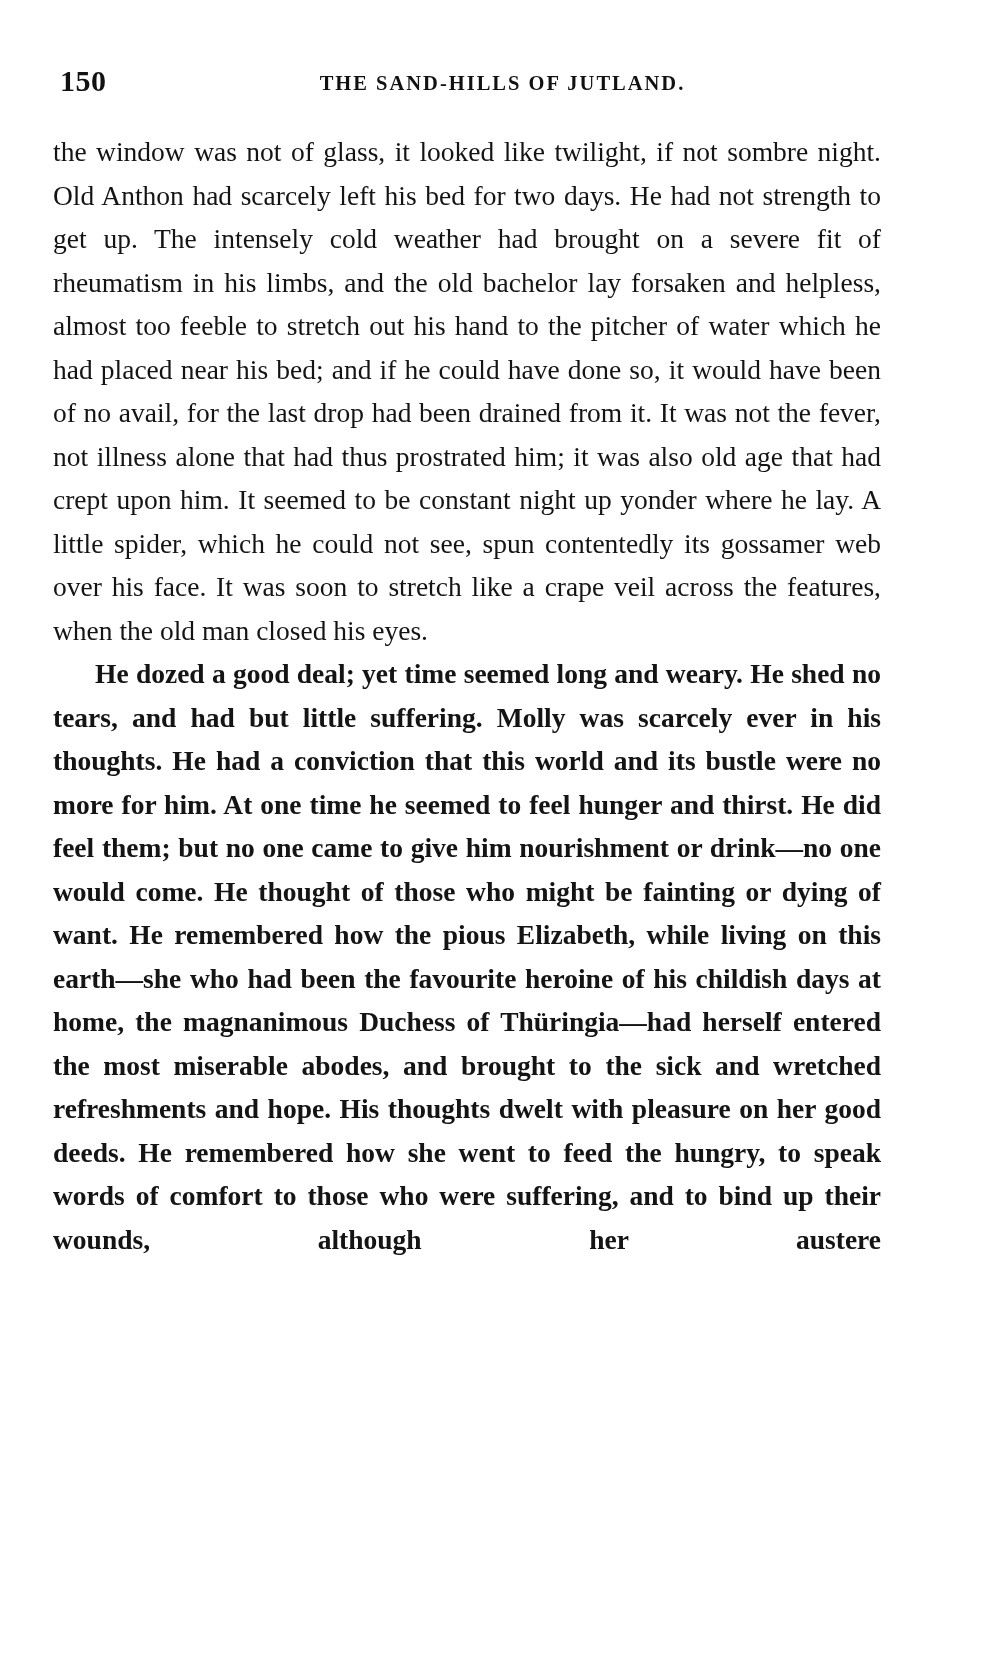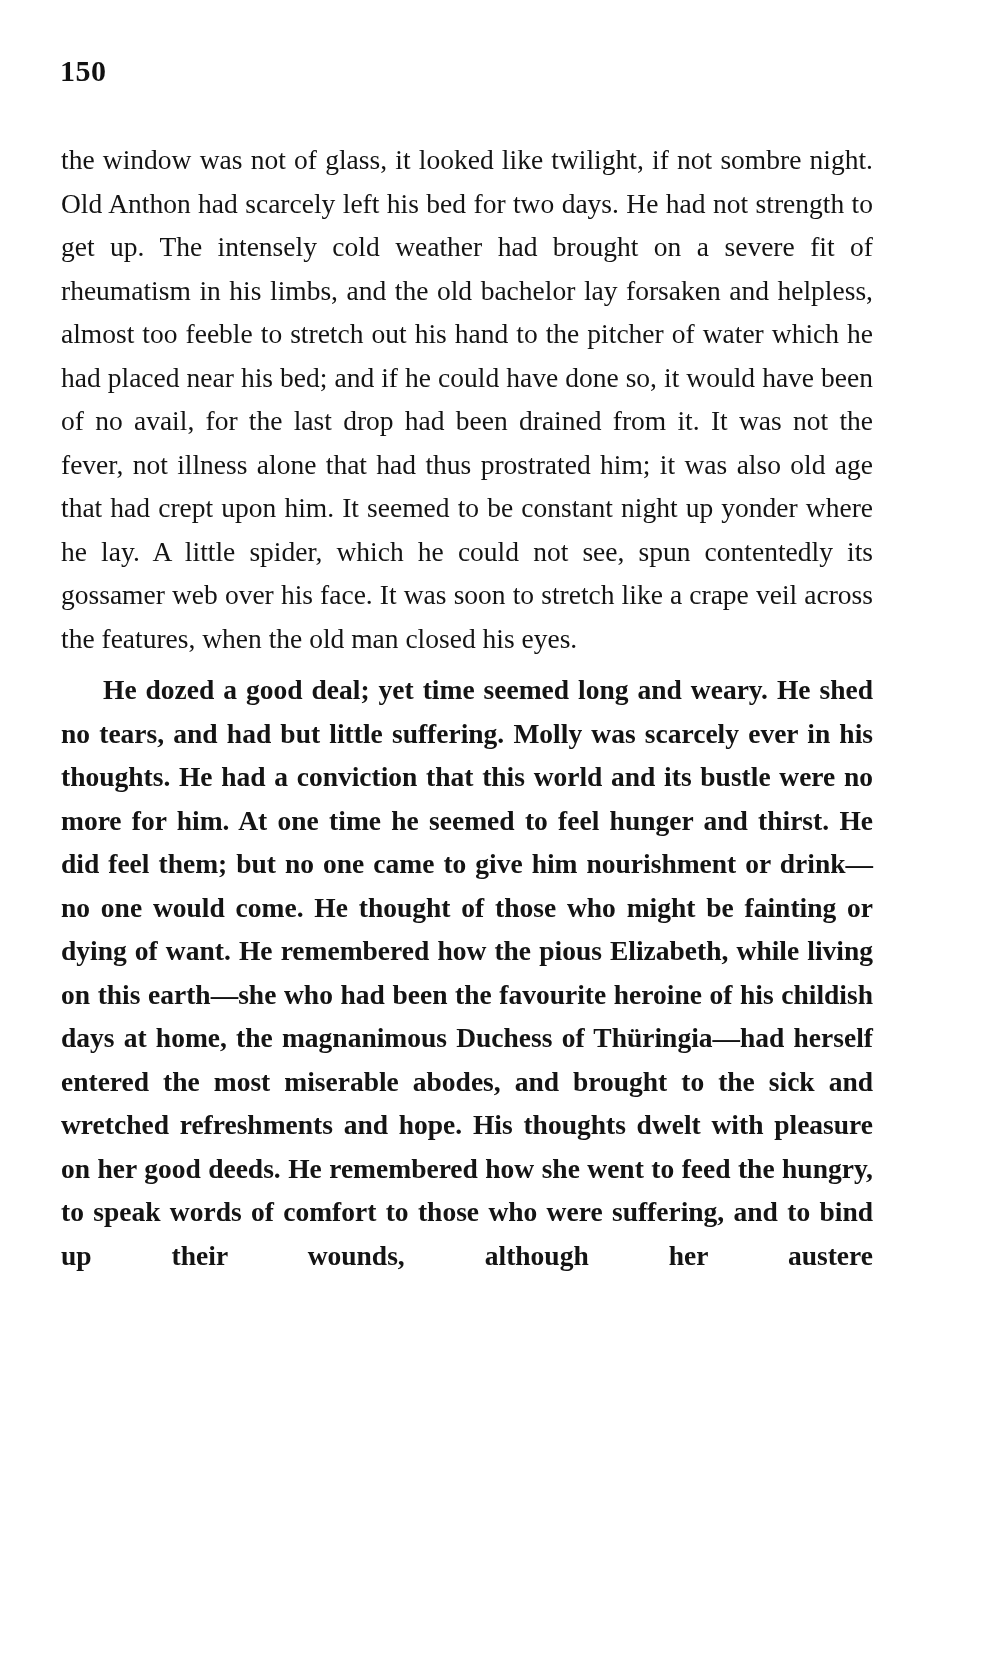--- a/index.html
+++ b/index.html
@@ -16,21 +16,21 @@
   }
   .page {
     position: relative;
     width: 1000px;
     height: 1655px;
     box-sizing: border-box;
     padding: 0;
   }
   .header {
     position: absolute;
-    top: 54px;
+    top: 64px;
     left: 55px;
     right: 70px;
     height: 40px;
   }
   .folio {
     position: absolute;
     left: 5px;
     top: 0;
     font-size: 30px;
     font-weight: 700;
@@ -50,21 +50,21 @@
     text-transform: uppercase;
     padding-left: 20px;
   }
   .body-text {
     position: absolute;
     top: 130px;
     left: 53px;
     width: 828px;
   }
   .body-text p {
-    margin: 8px;
+    margin: 0;
     font-size: 27.5px;
     line-height: 43.5px;
     text-align: justify;
     text-justify: inter-word;
     color: #141414;
     hyphens: none;
   }
   .body-text p.indent {
     text-indent: 42px;
   }
@@ -79,20 +79,21 @@
     width: 100%;
   }
 </style>
 </head>
 <body>
 
 <div class="page">
 
   <div class="header">
     <div class="folio">150</div>
+    <div class="running-head">THE SAND-HILLS OF JUTLAND.</div>
   </div>
 
   <div class="body-text">
     <p class="cont">the window was not of glass, it looked like twilight, if not sombre night.  Old Anthon had scarcely left his bed for two days.  He had not strength to get up.  The intensely cold weather had brought on a severe fit of rheumatism in his limbs, and the old bachelor lay forsaken and helpless, almost too feeble to stretch out his hand to the pitcher of water which he had placed near his bed; and if he could have done so, it would have been of no avail, for the last drop had been drained from it.  It was not the fever, not illness alone that had thus prostrated him; it was also old age that had crept upon him.  It seemed to be constant night up yonder where he lay.  A little spider, which he could not see, spun contentedly its gossamer web over his face.  It was soon to stretch like a crape veil across the features, when the old man closed his eyes.</p>
     <p class="indent full-justify">He dozed a good deal; yet time seemed long and weary.  He shed no tears, and had but little suffering.  Molly was scarcely ever in his thoughts.  He had a conviction that this world and its bustle were no more for him.  At one time he seemed to feel hunger and thirst.  He did feel them; but no one came to give him nourishment or drink—no one would come.  He thought of those who might be fainting or dying of want.  He remembered how the pious Elizabeth, while living on this earth—she who had been the favourite heroine of his childish days at home, the magnanimous Duchess of Thüringia—had herself entered the most miserable abodes, and brought to the sick and wretched refreshments and hope.  His thoughts dwelt with pleasure on her good deeds.  He remembered how she went to feed the hungry, to speak words of comfort to those who were suffering, and to bind up their wounds, although her austere</p>
   </div>
 
 </div>
 
 </body></html>

